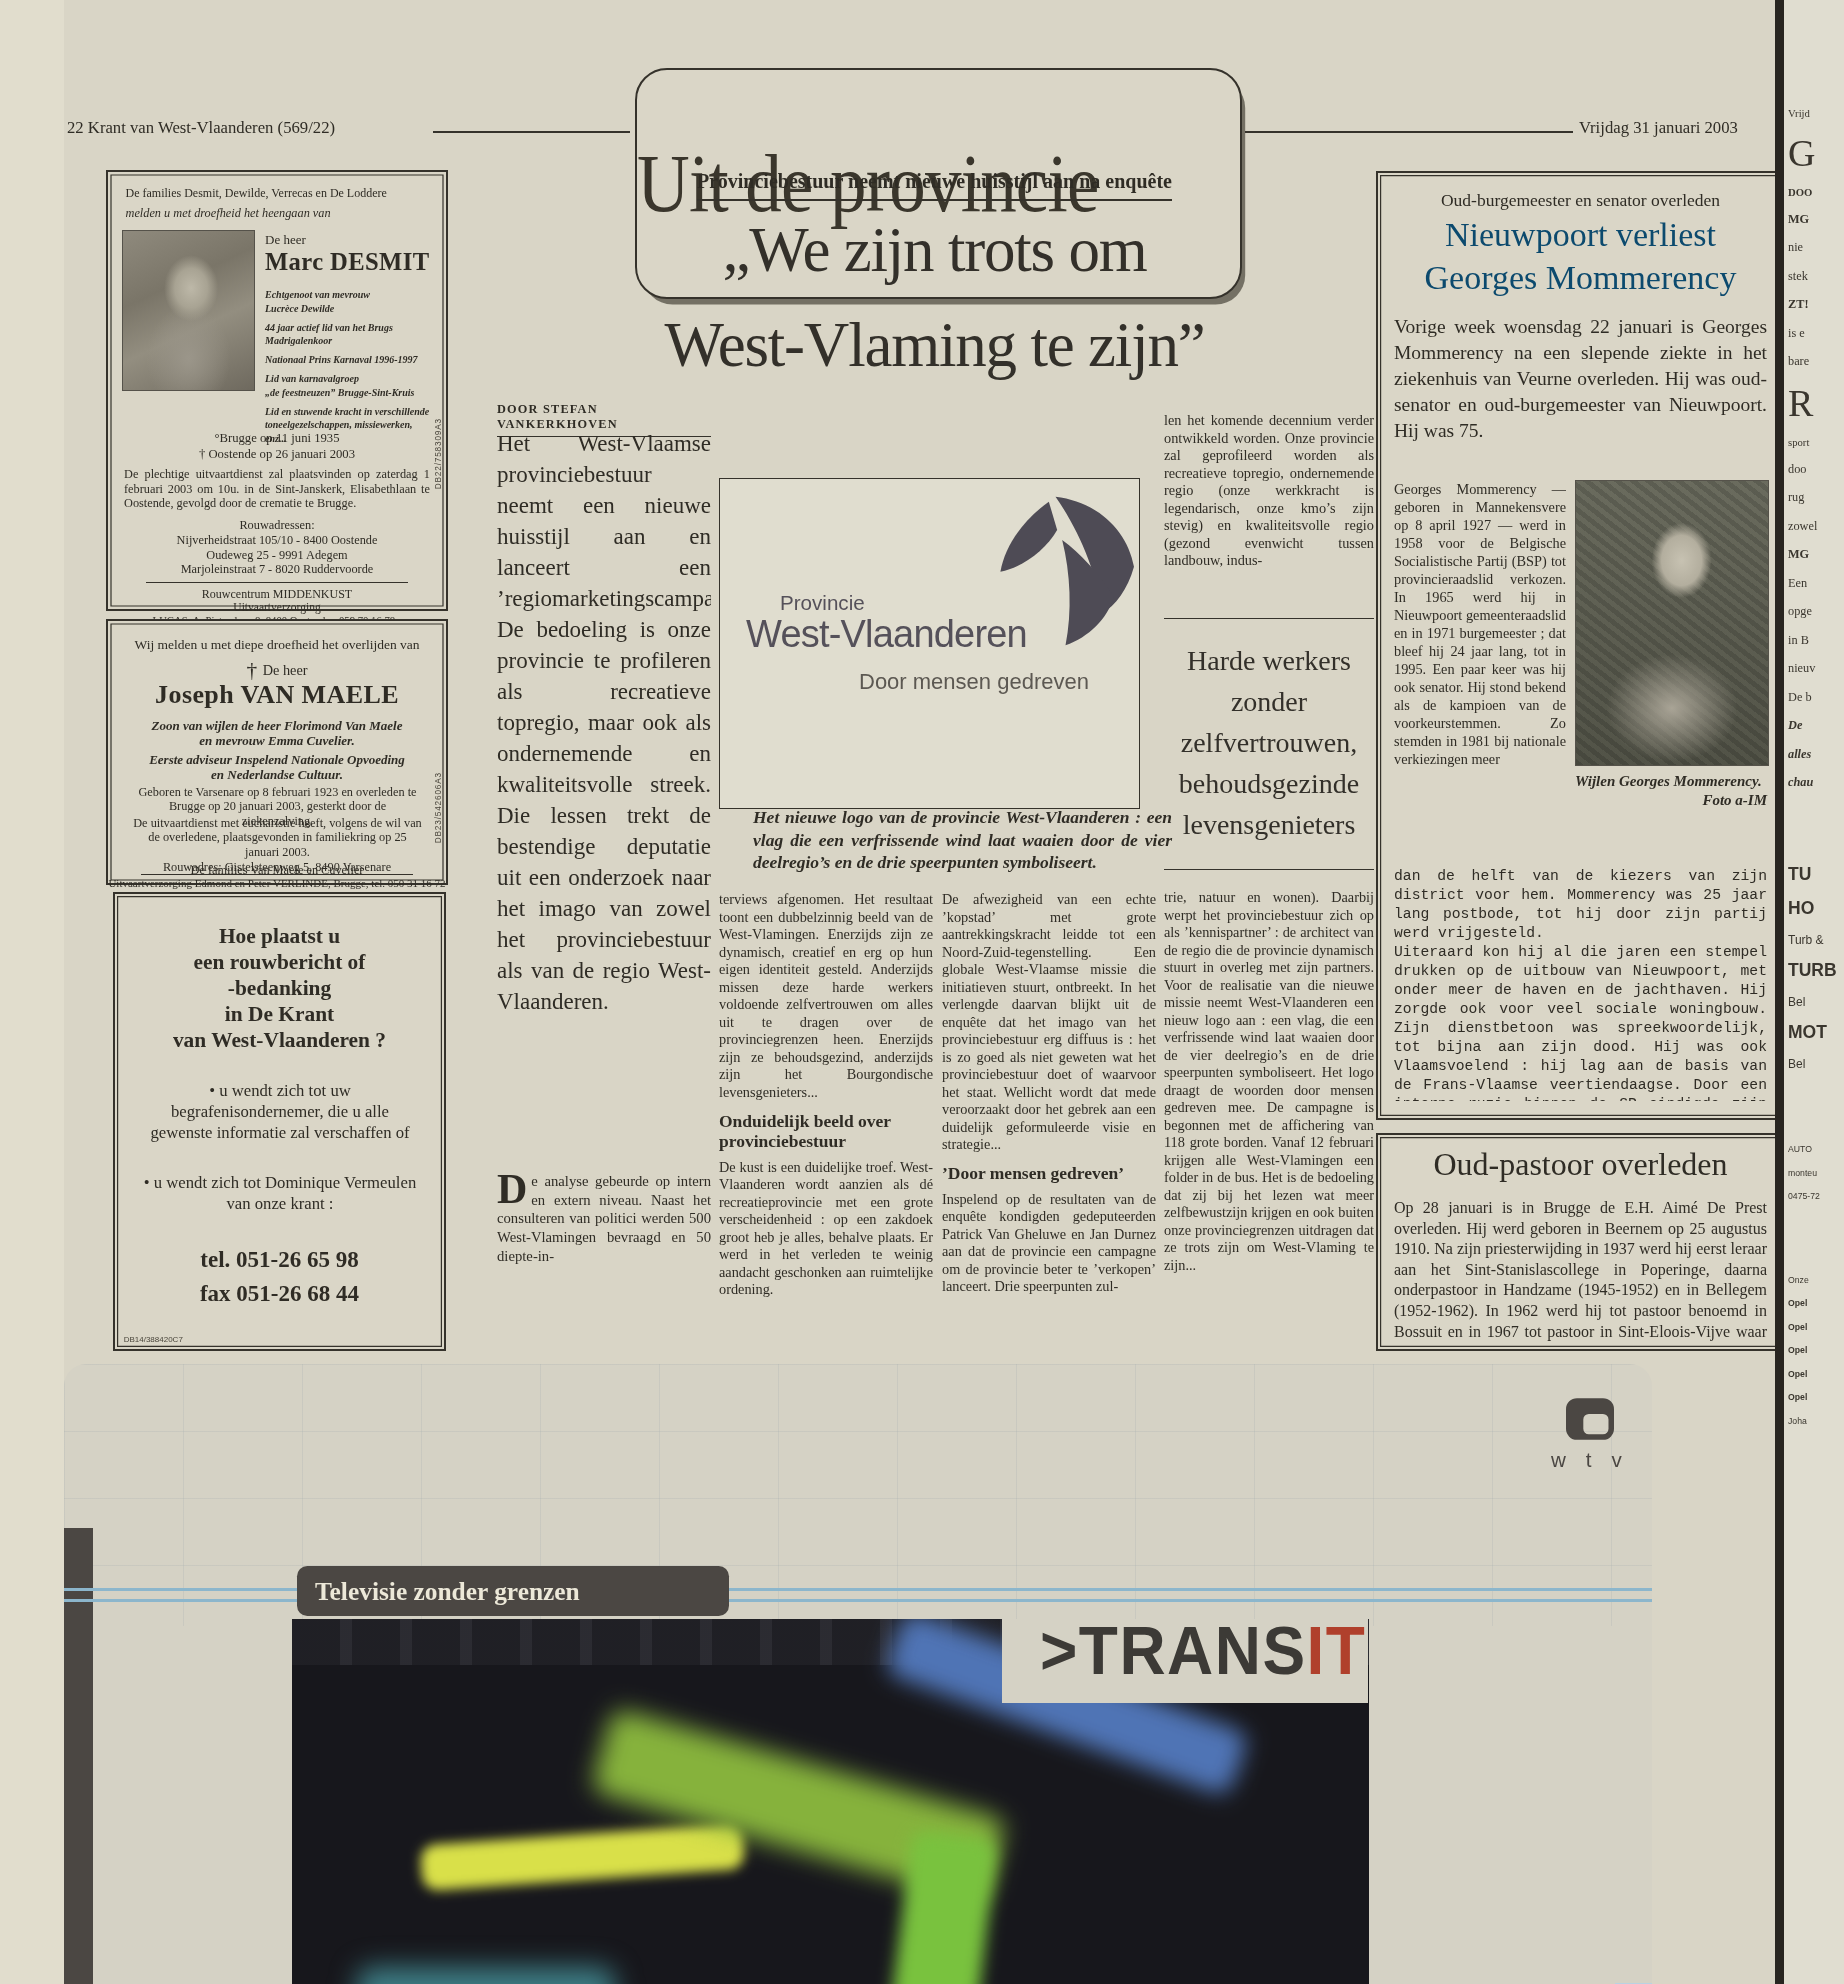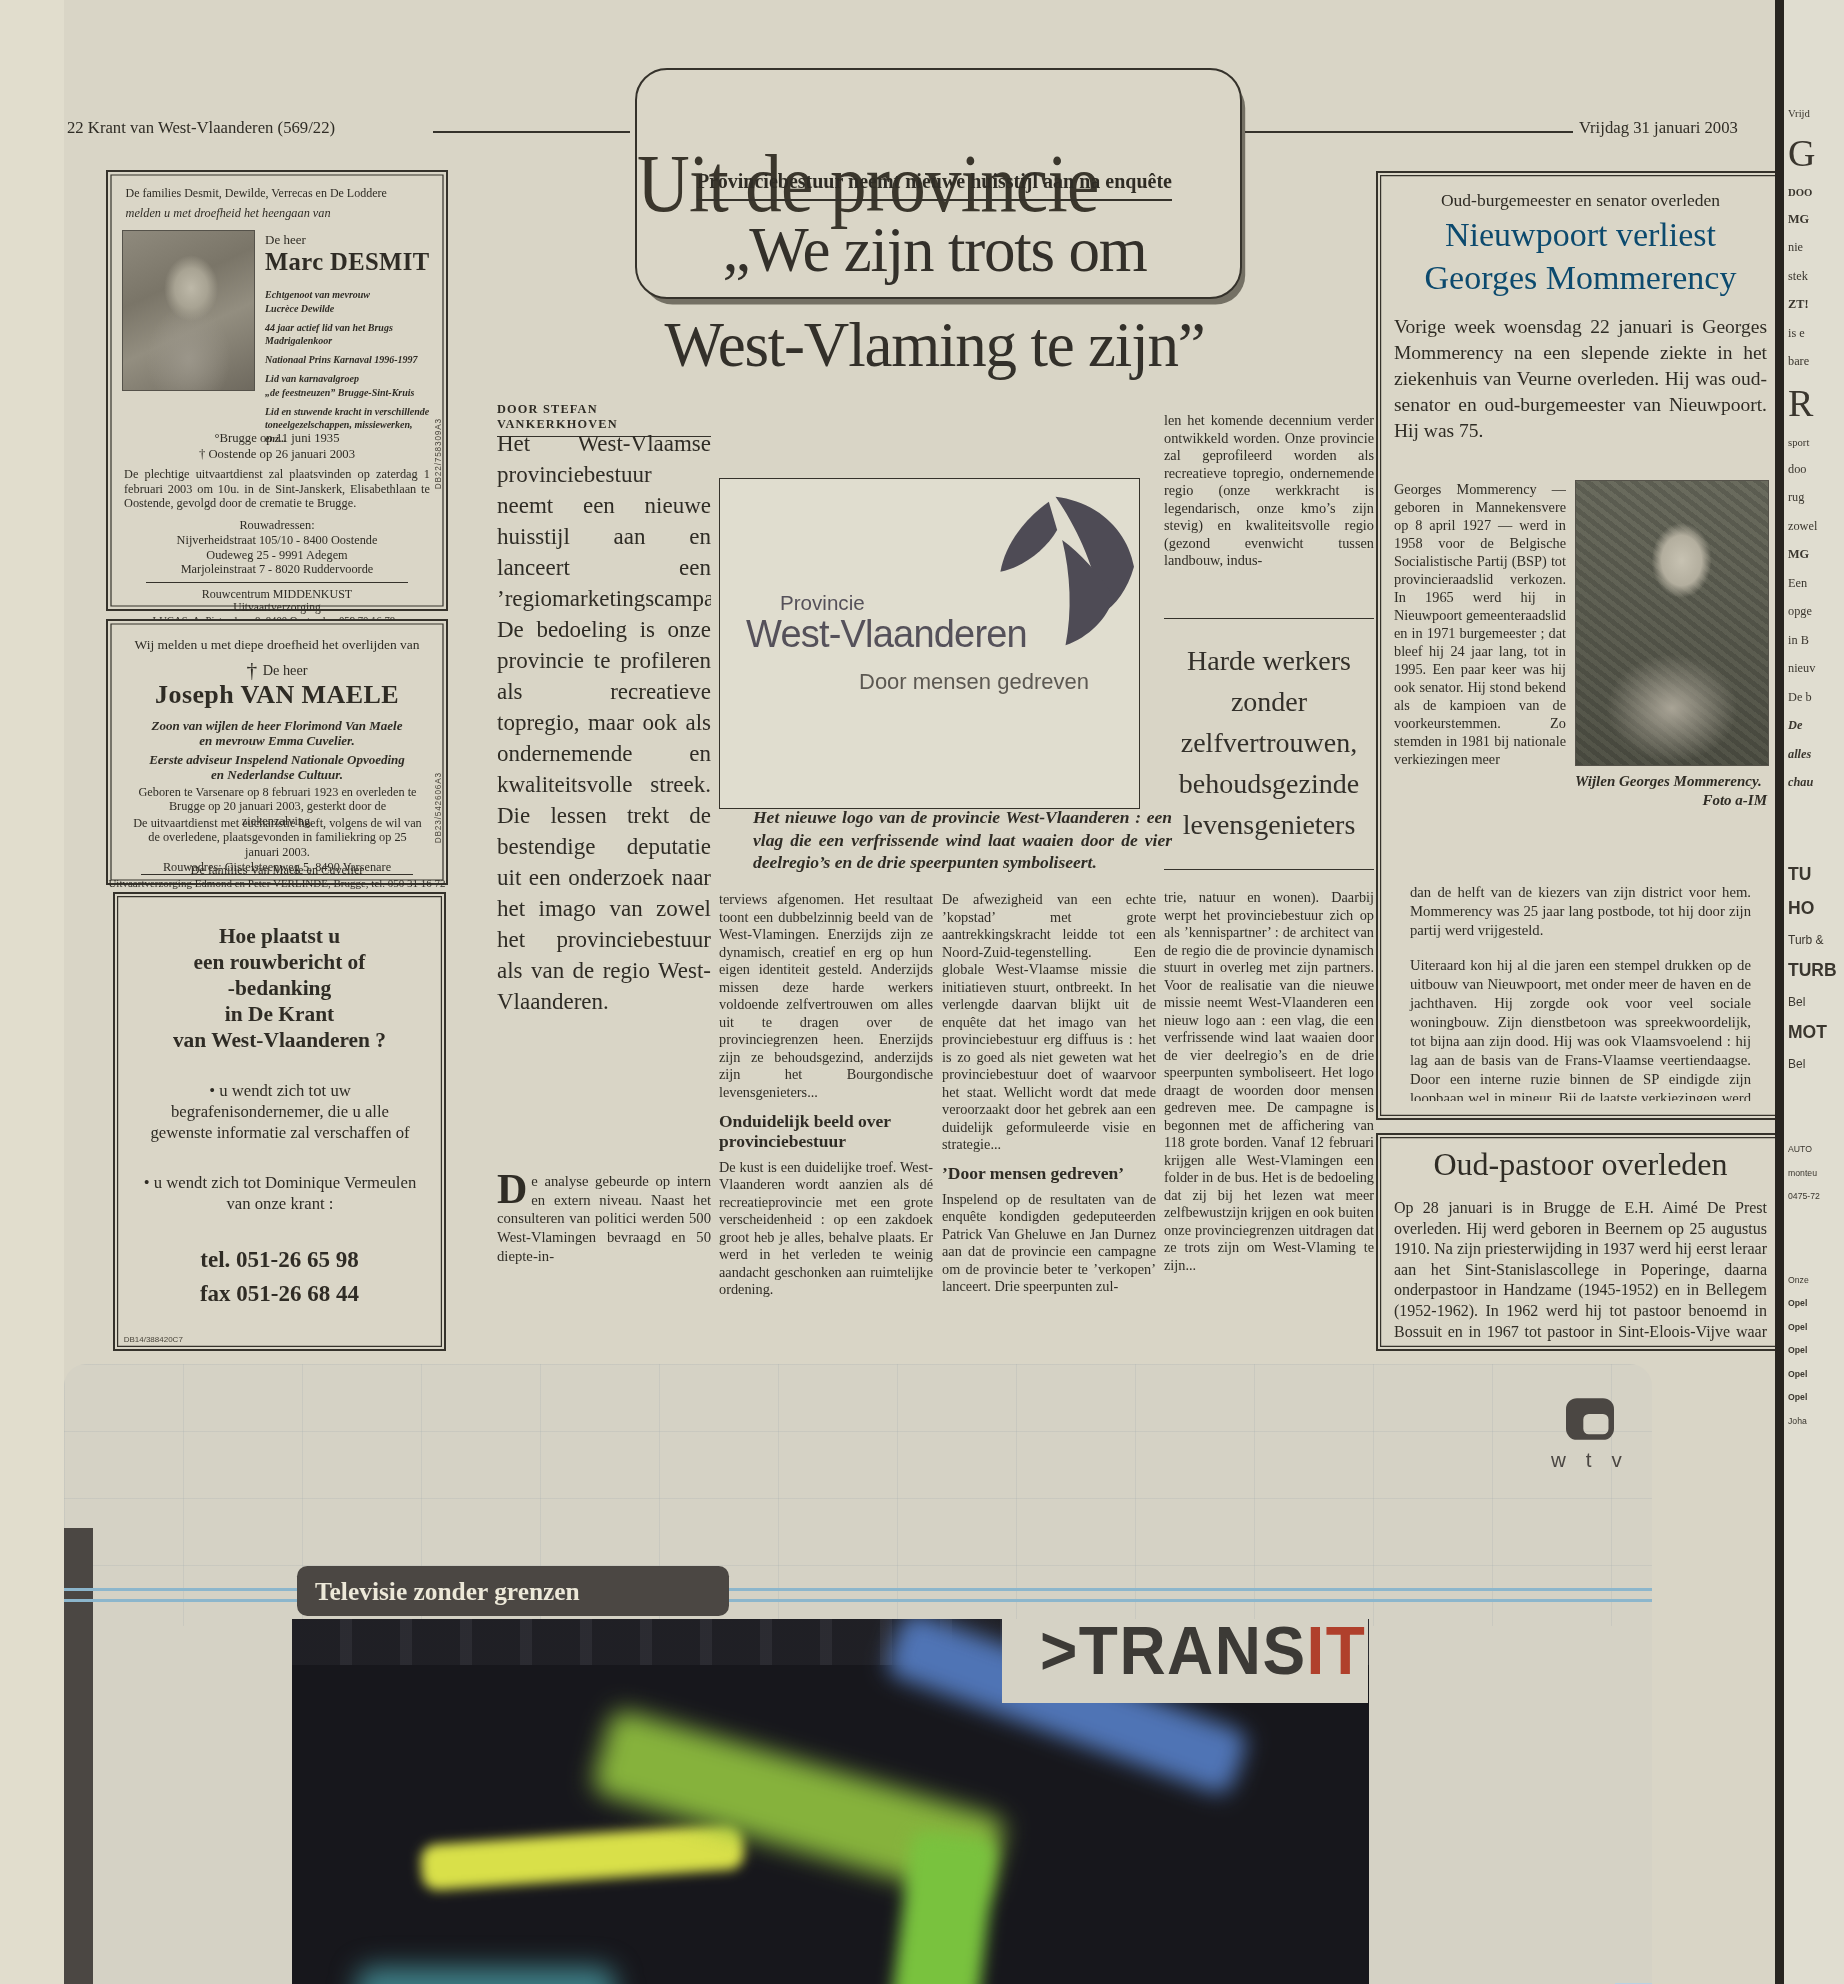--- a/index.html
+++ b/index.html
@@ -72,21 +72,21 @@
   .lg-tag{position:absolute;left:139px;top:190px;font-size:22px;color:#5c5852;}
 
   
   .m-kick{position:absolute;width:100%;text-align:center;font-size:17.5px;}
   .m-head{position:absolute;width:100%;text-align:center;font-size:34px;line-height:43px;white-space:pre-line;color:#0c4a6e;}
   .m-intro{position:absolute;font-size:19.5px;line-height:26px;text-align:justify;}
   .m-body{position:absolute;font-size:14.3px;line-height:18px;text-align:justify;overflow:hidden;}
   .m-cap{position:absolute;font-size:15px;line-height:18.7px;font-weight:bold;font-style:italic;}
   .m-cap .credit{float:right;}
   .m-full{position:absolute;font-size:14.7px;line-height:19px;text-align:justify;overflow:hidden;}
-  .m-full p{margin:16px;}
+  .m-full p{margin:0;font-family:Liberation Mono, monospace;}
 
   
   .ad-panel{position:absolute;left:64px;top:1364px;width:1588px;height:1159px;background:#d5d2c5;border-radius:22px;}
   .ad-grid{position:absolute;left:64px;top:1364px;width:1588px;height:262px;border-radius:22px 22px 0 0;
      background-image:linear-gradient(rgba(125,145,160,.13) 1.2px, rgba(0,0,0,0) 1.2px),
                       linear-gradient(90deg, rgba(125,145,160,.13) 1.2px, rgba(0,0,0,0) 1.2px);
      background-size:100% 67px,119px 100%;}
   .ad-darkstrip{position:absolute;left:64px;top:1528px;width:29px;height:896px;background:#4b4743;}
   .banner{position:absolute;left:297px;top:1566px;width:432px;height:50px;background:#4b4743;border-radius:10.3px;
           display:flex;align-items:center;padding-left:18px;box-sizing:border-box;

